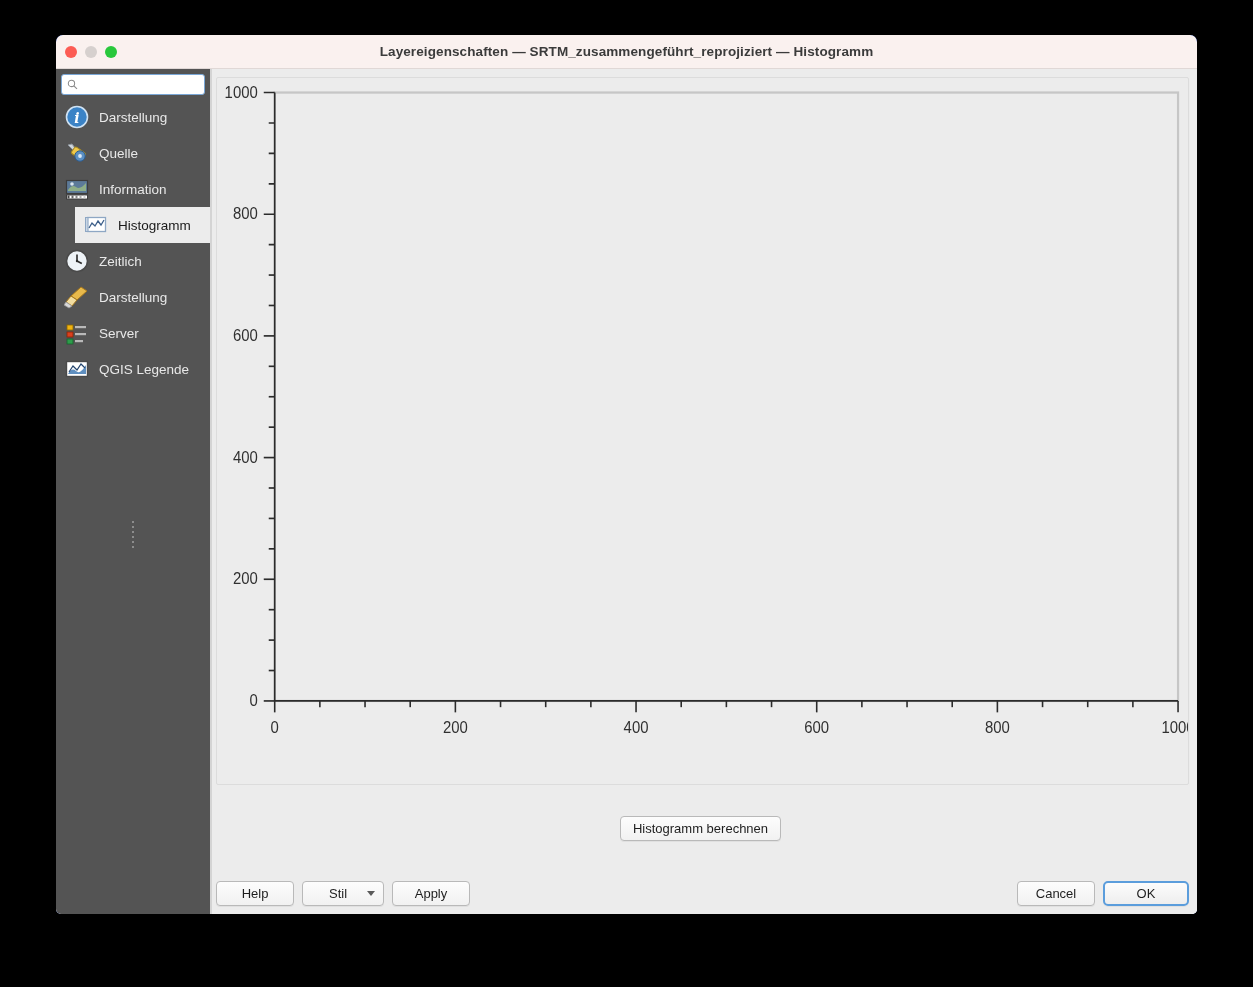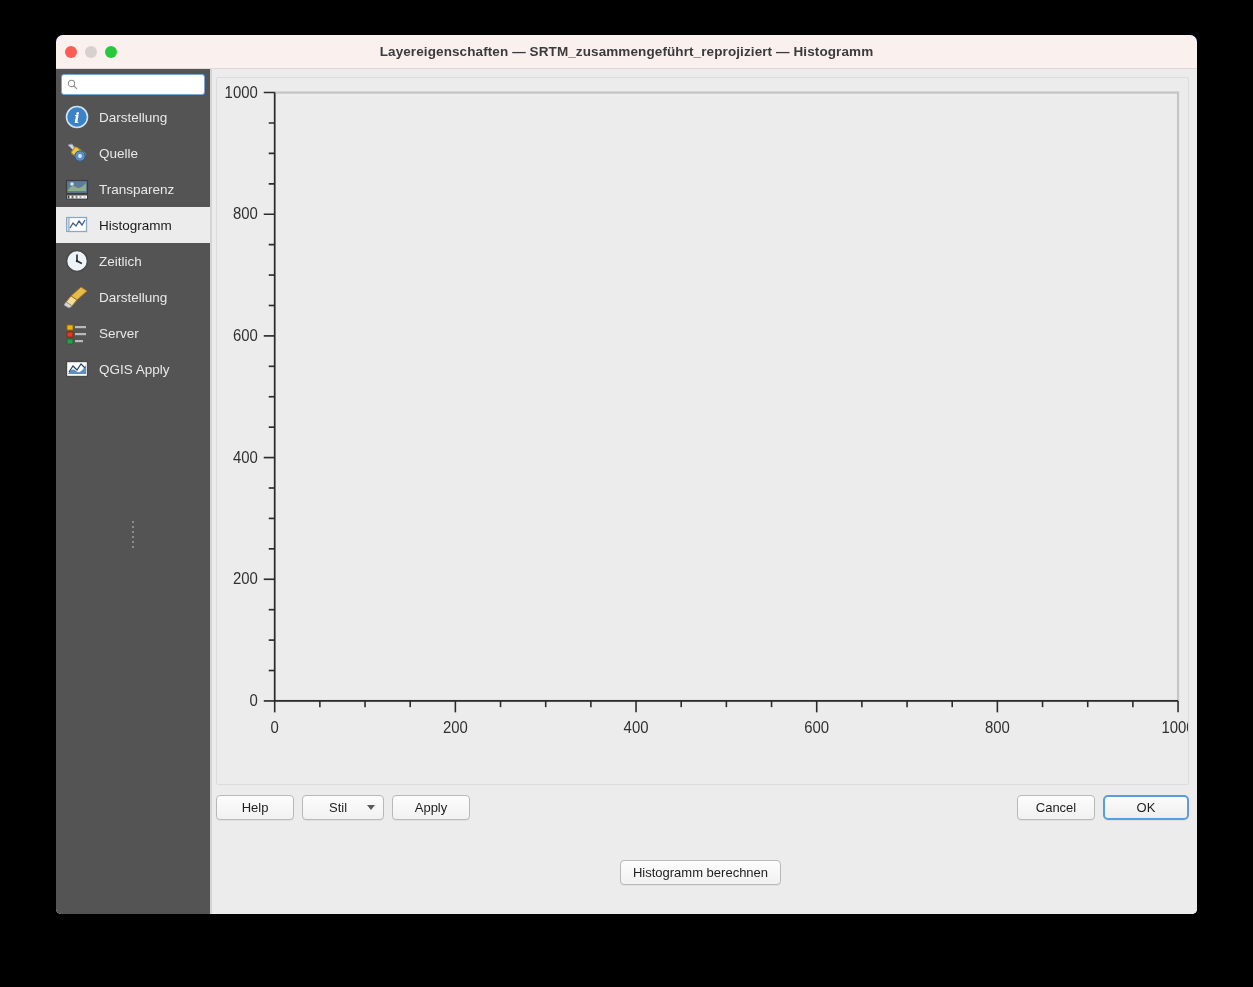--- a/index.html
+++ b/index.html
@@ -104,20 +104,21 @@
     align-items: center;
     height: 36px;
     padding-left: 8px;
     color: #e8e8e8;
     font-size: 13.5px;
     cursor: default;
   }
   .nav-item.selected {
     background: #ececec;
     color: #1a1a1a;
+    margin-left: 19px;
   }
   .nav-ico {
     width: 26px; height: 26px;
     margin-right: 9px;
     flex: 0 0 26px;
     display: block;
   }
   #splitter-dots {
     position: absolute;
     left: 50%;
@@ -273,21 +274,21 @@
             <rect x="2.5" y="4.5" width="21" height="13" fill="#5c7a99" stroke="#3c3c3c" stroke-width="1.2"></rect>
             <path d="M4 14 q4 -6 8 -3 q4 3 10 -4 v8 h-18 z" fill="#8fae87"></path>
             <circle cx="8" cy="8" r="1.8" fill="#d8e4ee"></circle>
             <rect x="2.5" y="19" width="21" height="4" fill="#ffffff" stroke="#3c3c3c" stroke-width="1"></rect>
             <rect x="3.5" y="19.6" width="2" height="2.8" fill="#444"></rect>
             <rect x="7.5" y="19.6" width="2" height="2.8" fill="#666"></rect>
             <rect x="11.5" y="19.6" width="2" height="2.8" fill="#888"></rect>
             <rect x="15.5" y="19.6" width="2" height="2.8" fill="#aaa"></rect>
             <rect x="19.5" y="19.6" width="2" height="2.8" fill="#ccc"></rect>
           </svg>
-          <span>Transparenz</span>
+          <span>Information</span>
         </li>
 
         <li class="nav-item selected">
           <svg class="nav-ico" viewBox="0 0 26 26">
             <rect x="4.5" y="5.5" width="18" height="14" fill="#ffffff" stroke="#8ea7c4" stroke-width="1.3"></rect>
             <rect x="2.5" y="5.5" width="2.5" height="14" fill="#c9d6e4" stroke="#8ea7c4" stroke-width="1"></rect>
             <polyline points="6,16 9,11 12,14 15,9 18,13 21,8" fill="none" stroke="#3d5f8a" stroke-width="1.3"></polyline>
           </svg>
           <span>Histogramm</span>
         </li>
@@ -324,21 +325,21 @@
           </svg>
           <span>Server</span>
         </li>
 
         <li class="nav-item">
           <svg class="nav-ico" viewBox="0 0 26 26">
             <rect x="2.5" y="5.5" width="21" height="15" fill="#ffffff" stroke="#4a4a4a" stroke-width="1.4"></rect>
             <path d="M4 18 q4 -7 8 -3 q4 4 10 -6 v9 h-18 z" fill="#5f8fc0"></path>
             <polyline points="5,16 9,10 13,14 17,8 21,12" fill="none" stroke="#24456e" stroke-width="1.2"></polyline>
           </svg>
-          <span>QGIS Apply</span>
+          <span>QGIS Legende</span>
         </li>
       </ul>
 
       <div id="splitter-dots">
         <i></i>
           <i></i>
           <i></i>
           <i></i>
           <i></i>
           <i></i>
@@ -405,30 +406,30 @@
             <text x="784.4000000000001" y="631" text-anchor="middle" font-family="&quot;Liberation Sans&quot;, sans-serif" font-size="15" fill="#303030">800</text>
             <line x1="829.8" y1="600" x2="829.8" y2="606" stroke="#2b2b2b" stroke-width="1.6"></line>
             <line x1="875.2" y1="600" x2="875.2" y2="606" stroke="#2b2b2b" stroke-width="1.6"></line>
             <line x1="920.5999999999999" y1="600" x2="920.5999999999999" y2="606" stroke="#2b2b2b" stroke-width="1.6"></line>
             <line x1="966" y1="600" x2="966" y2="611" stroke="#2b2b2b" stroke-width="1.6"></line>
             <text x="966" y="631" text-anchor="middle" font-family="&quot;Liberation Sans&quot;, sans-serif" font-size="15" fill="#303030">1000</text>
             <g></g>
           </svg>
       </div>
 
+      <div id="compute-row">
+        <button class="btn" id="compute-btn">Histogramm berechnen</button>
+      </div>
+
       <div id="footer">
         <button class="btn btn-wide">Help</button>
         <button class="btn" id="style-btn">
           <span>Stil</span>
           <span id="style-arrow"></span>
         </button>
         <button class="btn btn-wide">Apply</button>
         <div class="spacer"></div>
         <button class="btn" id="cancel-btn">Cancel</button>
         <button class="btn" id="ok-btn">OK</button>
       </div>
-
-      <div id="compute-row">
-        <button class="btn" id="compute-btn">Histogramm berechnen</button>
-      </div>
     </div>
   </div>
 </div>
 
 </body></html>

